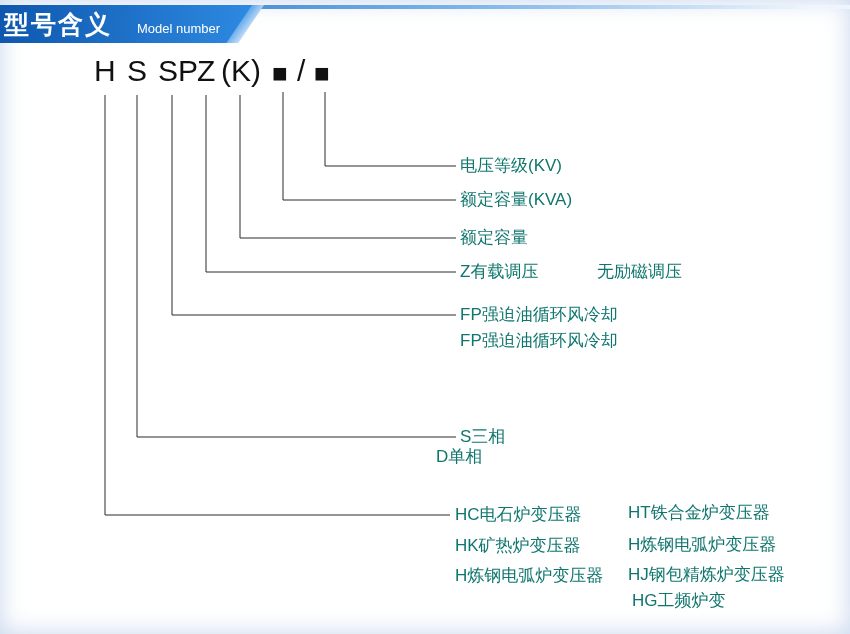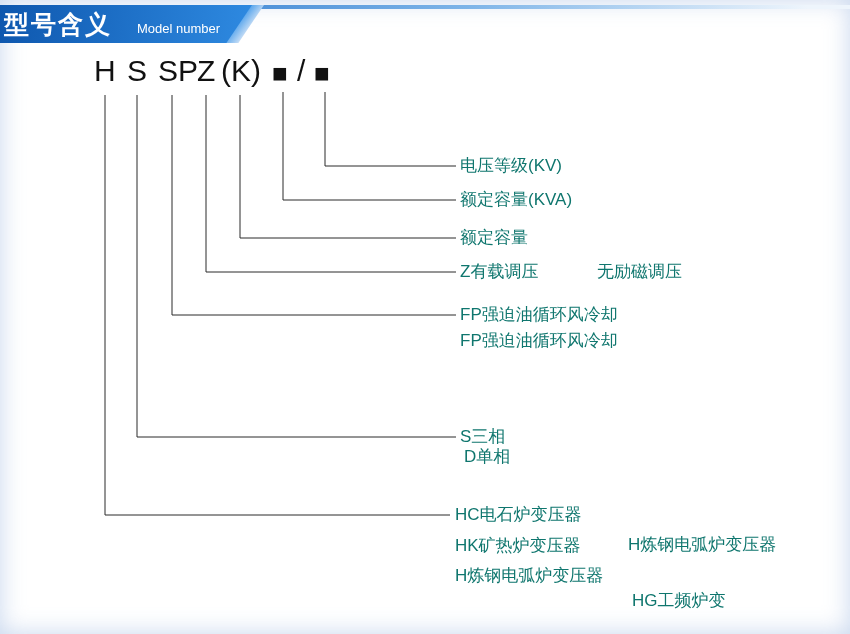--- a/index.html
+++ b/index.html
@@ -81,21 +81,23 @@
   <div class="lbl" style="left:460px; top:190px">额定容量(KVA)</div>
   <div class="lbl" style="left:460px; top:228px">额定容量</div>
 
   <div class="lbl" style="left:460px; top:262px">Z有载调压</div>
   <div class="lbl" style="left:597px; top:262px">无励磁调压</div>
 
   <div class="lbl" style="left:460px; top:305px">FP强迫油循环风冷却</div>
   <div class="lbl" style="left:460px; top:331px">FP强迫油循环风冷却</div>
 
   <div class="lbl" style="left:460px; top:427px">S三相</div>
-  <div class="lbl" style="left:464px; top:447px">D单相</div>
+  <div class="lbl" style="left:436px; top:447px">D单相</div>
 
   <div class="lbl" style="left:455px; top:505px">HC电石炉变压器</div>
+  <div class="lbl" style="left:628px; top:503px">HT铁合金炉变压器</div>
   <div class="lbl" style="left:455px; top:536px">HK矿热炉变压器</div>
   <div class="lbl" style="left:628px; top:535px">H炼钢电弧炉变压器</div>
   <div class="lbl" style="left:455px; top:566px">H炼钢电弧炉变压器</div>
+  <div class="lbl" style="left:628px; top:565px">HJ钢包精炼炉变压器</div>
   <div class="lbl" style="left:632px; top:591px">HG工频炉变</div>
 
 </div>
 
 </body></html>

